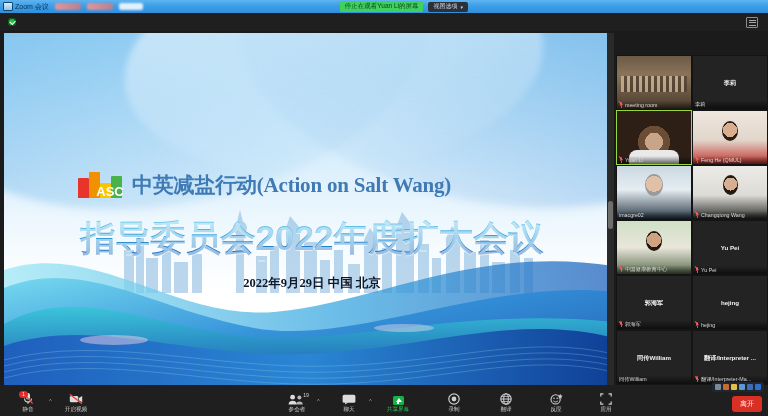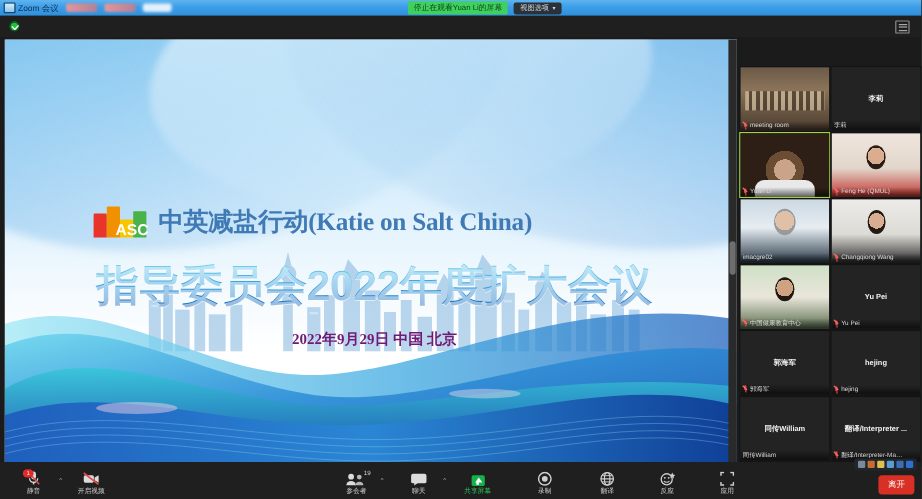--- a/index.html
+++ b/index.html
@@ -65,21 +65,21 @@
          font-family:"Liberation Serif","DejaVu Serif",serif;white-space:nowrap;letter-spacing:-0.2px;}
   .line2{position:absolute;left:48px;top:182px;width:520px;text-align:center;font-size:35px;font-weight:700;
          font-family:"Liberation Sans",sans-serif;white-space:nowrap;letter-spacing:0px;
          background:linear-gradient(180deg,#8fe0f2 0%,#3ea8e0 40%,#1b6fc0 80%,#0f4f96 100%);
          -webkit-background-clip:text;background-clip:text;color:transparent;
          text-shadow:0 1px 0 rgba(255,255,255,.55);}
   .line2s{position:absolute;left:48px;top:182px;width:520px;text-align:center;font-size:35px;font-weight:700;
          font-family:"Liberation Sans",sans-serif;white-space:nowrap;color:transparent;
          -webkit-text-stroke:2.2px #ffffff;z-index:-1;}
   .line3{position:absolute;left:48px;top:242px;width:520px;text-align:center;font-size:12.5px;font-weight:700;
-         color:#701a75;font-family:"Liberation Serif","DejaVu Serif",serif;white-space:nowrap;}
+         color:#0f172a;font-family:"Liberation Serif","DejaVu Serif",serif;white-space:nowrap;}
 
   
   .vsb{position:absolute;left:607px;top:33px;width:7px;height:352px;background:#2a2a2a;z-index:20;}
   .vsb .thumb{position:absolute;left:1px;top:168px;width:5px;height:28px;background:#6e6e6e;border-radius:3px;}
 
   
   .panel{position:absolute;left:616px;top:55px;width:152px;height:330px;background:#141414;z-index:25;
          display:grid;grid-template-columns:1fr 1fr;grid-template-rows:repeat(6,55px);gap:0;}
   .tile{position:relative;background:#232323;border:1px solid #141414;overflow:hidden;}
   .tile.active{border:1.5px solid #9bd63c;}
@@ -248,21 +248,21 @@
     </div>
 
     <div class="logo">
       <div class="bar b1"></div>
         <div class="bar b2"></div>
         <div class="bar b3"></div>
         <div class="bar b4"></div>
       <div class="txt">ASC</div>
     </div>
 
-    <div class="line1">中英减盐行动(Katie on Salt China)</div>
+    <div class="line1">中英减盐行动(Action on Salt Wang)</div>
     <div class="line2s">指导委员会2022年度扩大会议</div>
     <div class="line2">指导委员会2022年度扩大会议</div>
     <div class="line3">2022年9月29日  中国 北京</div>
   </div>
 
   <div class="vsb">
     <div class="thumb"></div>
   </div>
 
   <div class="panel" id="panel">

